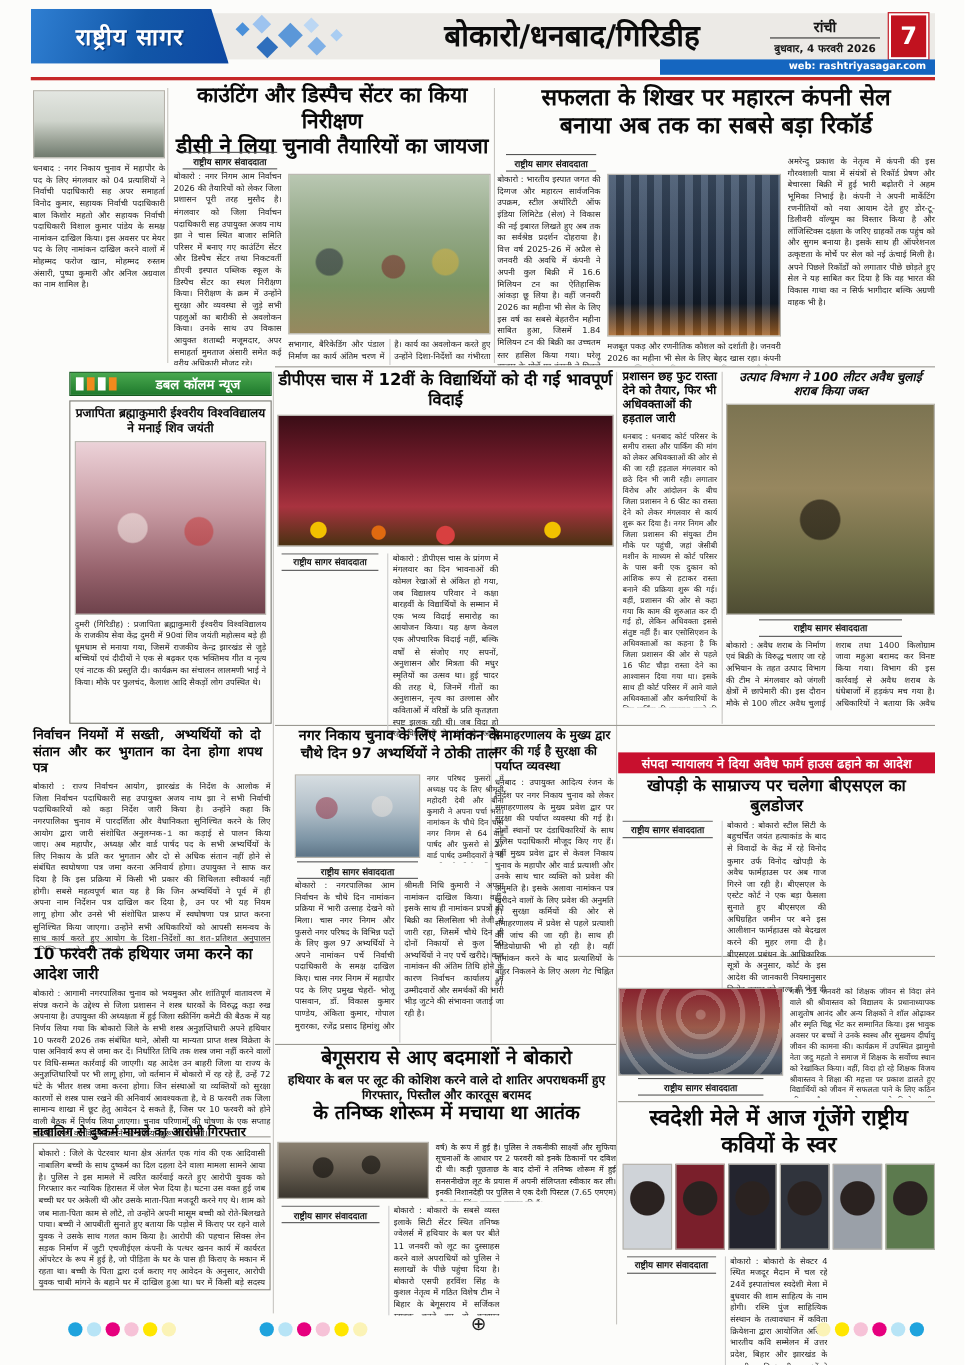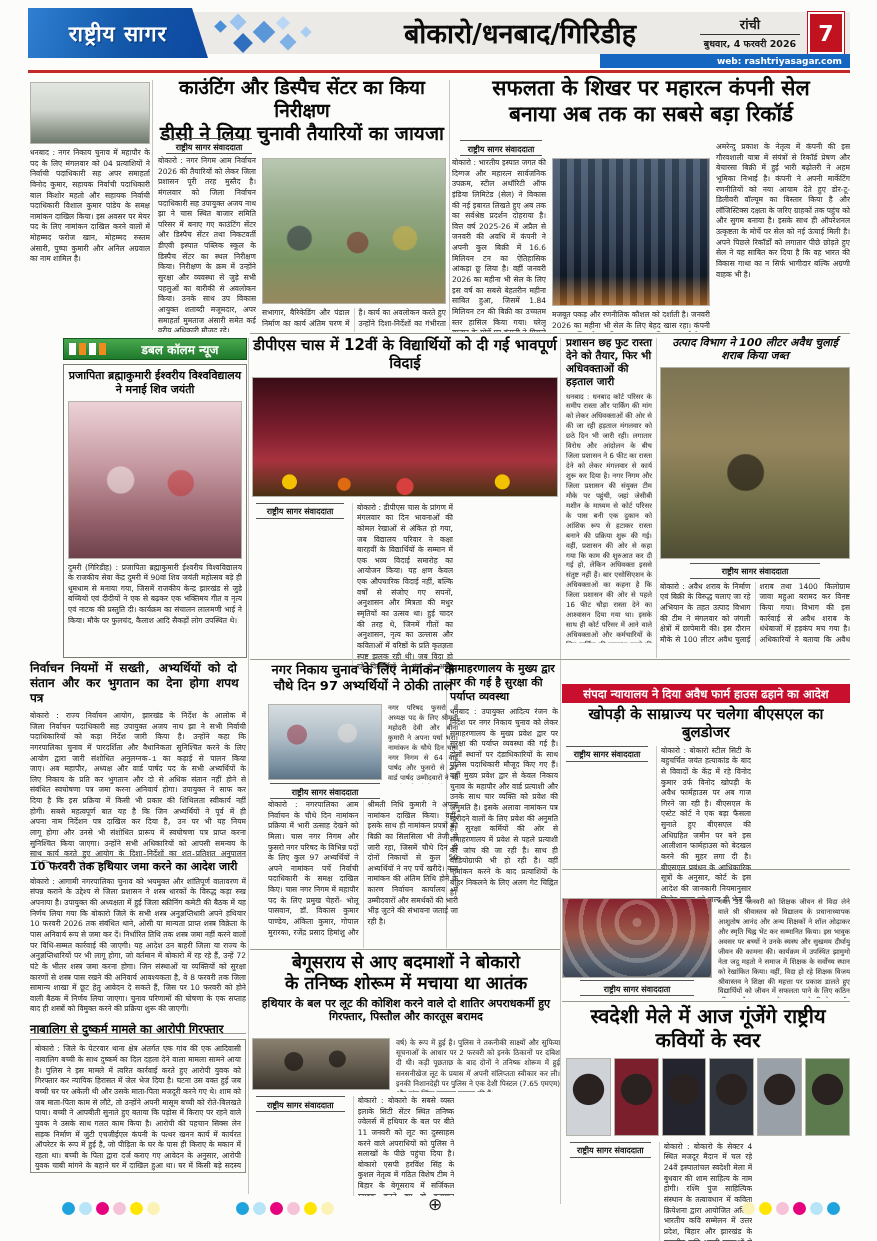--- a/index.html
+++ b/index.html
@@ -190,21 +190,21 @@
     <div class="byline" style="margin:4px 30px 3px 30px;">राष्ट्रीय सागर संवाददाता</div>
     <div class="body-t cols2" style="height:64px;">बोकारो : अवैध शराब के निर्माण एवं बिक्री के विरुद्ध चलाए जा रहे अभियान के तहत उत्पाद विभाग की टीम ने मंगलवार को जंगली क्षेत्रों में छापेमारी की। इस दौरान मौके से 100 लीटर अवैध चुलाई शराब तथा 1400 किलोग्राम जावा महुआ बरामद कर विनष्ट किया गया। विभाग की इस कार्रवाई से अवैध शराब के धंधेबाजों में हड़कंप मच गया है। अधिकारियों ने बताया कि अवैध शराब के विरुद्ध यह अभियान आगे भी जारी रहेगा।</div>
   </div>
 
   <div class="abs" style="left:30px;top:662px;width:216px;height:192px;font-family:Liberation Mono, monospace;">
     <div class="hL" style="font-size:12px;">निर्वाचन नियमों में सख्ती, अभ्यर्थियों को दो संतान और कर भुगतान का देना होगा शपथ पत्र</div>
     <div class="body-t" style="margin-top:4px;height:152px;">बोकारो : राज्य निर्वाचन आयोग, झारखंड के निर्देश के आलोक में जिला निर्वाचन पदाधिकारी सह उपायुक्त अजय नाथ झा ने सभी निर्वाची पदाधिकारियों को कड़ा निर्देश जारी किया है। उन्होंने कहा कि नगरपालिका चुनाव में पारदर्शिता और वैधानिकता सुनिश्चित करने के लिए आयोग द्वारा जारी संशोधित अनुलग्नक-1 का कड़ाई से पालन किया जाए। अब महापौर, अध्यक्ष और वार्ड पार्षद पद के सभी अभ्यर्थियों के लिए निकाय के प्रति कर भुगतान और दो से अधिक संतान नहीं होने से संबंधित स्वघोषणा पत्र जमा करना अनिवार्य होगा। उपायुक्त ने साफ कर दिया है कि इस प्रक्रिया में किसी भी प्रकार की शिथिलता स्वीकार्य नहीं होगी। सबसे महत्वपूर्ण बात यह है कि जिन अभ्यर्थियों ने पूर्व में ही अपना नाम निर्देशन पत्र दाखिल कर दिया है, उन पर भी यह नियम लागू होगा और उनसे भी संशोधित प्रारूप में स्वघोषणा पत्र प्राप्त करना सुनिश्चित किया जाएगा। उन्होंने सभी अधिकारियों को आपसी समन्वय के साथ कार्य करते हुए आयोग के दिशा-निर्देशों का शत-प्रतिशत अनुपालन सुनिश्चित करने को कहा है।</div>
   </div>
 
   <div class="abs" style="left:30px;top:860px;width:216px;height:172px;">
-    <div class="hL" style="font-size:11px;">10 फरवरी तक हथियार जमा करने का आदेश जारी</div>
+    <div class="hL" style="font-size:14px;">10 फरवरी तक हथियार जमा करने का आदेश जारी</div>
     <div class="body-t" style="margin-top:3px;height:150px;">बोकारो : आगामी नगरपालिका चुनाव को भयमुक्त और शांतिपूर्ण वातावरण में संपन्न कराने के उद्देश्य से जिला प्रशासन ने शस्त्र धारकों के विरुद्ध कड़ा रुख अपनाया है। उपायुक्त की अध्यक्षता में हुई जिला स्क्रीनिंग कमेटी की बैठक में यह निर्णय लिया गया कि बोकारो जिले के सभी शस्त्र अनुज्ञप्तिधारी अपने हथियार 10 फरवरी 2026 तक संबंधित थाने, ओसी या मान्यता प्राप्त शस्त्र विक्रेता के पास अनिवार्य रूप से जमा कर दें। निर्धारित तिथि तक शस्त्र जमा नहीं करने वालों पर विधि-सम्मत कार्रवाई की जाएगी। यह आदेश उन बाहरी जिला या राज्य के अनुज्ञप्तिधारियों पर भी लागू होगा, जो वर्तमान में बोकारो में रह रहे हैं, उन्हें 72 घंटे के भीतर शस्त्र जमा करना होगा। जिन संस्थाओं या व्यक्तियों को सुरक्षा कारणों से शस्त्र पास रखने की अनिवार्य आवश्यकता है, वे 8 फरवरी तक जिला सामान्य शाखा में छूट हेतु आवेदन दे सकते हैं, जिस पर 10 फरवरी को होने वाली बैठक में निर्णय लिया जाएगा। चुनाव परिणामों की घोषणा के एक सप्ताह बाद ही शस्त्रों को विमुक्त करने की प्रक्रिया शुरू की जाएगी।</div>
   </div>
 
   <div class="abs" style="left:30px;top:1037px;width:216px;height:158px;">
     <div class="hL" style="font-size:11.5px;"></div>
     <div class="hL" style="font-size:11.5px;margin-top:-15px;">नाबालिग से दुष्कर्म मामले का आरोपी गिरफ्तार</div>
     <div class="body-t" style="margin-top:3px;height:134px;border:1px solid #8a887f;padding:4px;box-sizing:border-box;">बोकारो : जिले के पेटरवार थाना क्षेत्र अंतर्गत एक गांव की एक आदिवासी नाबालिग बच्ची के साथ दुष्कर्म का दिल दहला देने वाला मामला सामने आया है। पुलिस ने इस मामले में त्वरित कार्रवाई करते हुए आरोपी युवक को गिरफ्तार कर न्यायिक हिरासत में जेल भेज दिया है। घटना उस वक्त हुई जब बच्ची घर पर अकेली थी और उसके माता-पिता मजदूरी करने गए थे। शाम को जब माता-पिता काम से लौटे, तो उन्होंने अपनी मासूम बच्ची को रोते-बिलखते पाया। बच्ची ने आपबीती सुनाते हुए बताया कि पड़ोस में किराए पर रहने वाले युवक ने उसके साथ गलत काम किया है। आरोपी की पहचान सिक्स लेन सड़क निर्माण में जुटी एचजीईएल कंपनी के पत्थर खनन कार्य में कार्यरत ऑपरेटर के रूप में हुई है, जो पीड़िता के घर के पास ही किराए के मकान में रहता था। बच्ची के पिता द्वारा दर्ज कराए गए आवेदन के अनुसार, आरोपी युवक चाबी मांगने के बहाने घर में दाखिल हुआ था। घर में किसी बड़े सदस्य की अनुपस्थिति का फायदा उठाकर उसने इस घृणित अपराध को अंजाम दिया।</div>
   </div>
 
   <div class="abs" style="left:268px;top:662px;width:190px;height:288px;">
@@ -234,22 +234,22 @@
   <div class="abs" style="left:562px;top:872px;width:288px;height:128px;">
     <div class="abs photo ph-group" style="left:0;top:26px;width:150px;height:80px;"></div>
     <div class="abs" style="left:0;top:108px;width:150px;">
       <div class="byline" style="margin:0 18px;">राष्ट्रीय सागर संवाददाता</div>
     </div>
     <div class="abs body-t" style="left:156px;top:26px;width:132px;height:100px;font-size:7px;">गया। 31 जनवरी को शिक्षक जीवन से विदा लेने वाले श्री श्रीवास्तव को विद्यालय के प्रधानाध्यापक आशुतोष आनंद और अन्य शिक्षकों ने शॉल ओढ़ाकर और स्मृति चिह्न भेंट कर सम्मानित किया। इस भावुक अवसर पर बच्चों ने उनके स्वस्थ और सुखमय दीर्घायु जीवन की कामना की। कार्यक्रम में उपस्थित झामुमो नेता जदु महतो ने समाज में शिक्षक के सर्वोच्च स्थान को रेखांकित किया। वहीं, विदा हो रहे शिक्षक विजय श्रीवास्तव ने शिक्षा की महत्ता पर प्रकाश डालते हुए विद्यार्थियों को जीवन में सफलता पाने के लिए कठिन परिश्रम और एकाग्रता के साथ पढ़ने की प्रेरणा दी। इस दौरान विद्यालय के सभी शिक्षक और सैकड़ों छात्र-छात्राएं मौजूद रहे।</div>
   </div>
 
   <div class="abs" style="left:252px;top:952px;width:308px;height:246px;">
     <div class="hA" style="font-size:17.5px;">बेगूसराय से आए बदमाशों ने बोकारो</div>
+    <div class="hA" style="font-size:11px;margin-top:2px;">हथियार के बल पर लूट की कोशिश करने वाले दो शातिर अपराधकर्मी हुए गिरफ्तार, पिस्तौल और कारतूस बरामद</div>
     <div class="hA" style="font-size:17.5px;">के तनिष्क शोरूम में मचाया था आतंक</div>
-    <div class="hA" style="font-size:11px;margin-top:2px;">हथियार के बल पर लूट की कोशिश करने वाले दो शातिर अपराधकर्मी हुए गिरफ्तार, पिस्तौल और कारतूस बरामद</div>
     <div class="abs photo ph-police" style="left:0;top:86px;width:138px;height:52px;"></div>
     <div class="abs body-t" style="left:144px;top:86px;width:164px;height:54px;font-size:7.2px;">वर्ष) के रूप में हुई है। पुलिस ने तकनीकी साक्ष्यों और सुफिया सूचनाओं के आधार पर 2 फरवरी को इनके ठिकानों पर दबिश दी थी। कड़ी पूछताछ के बाद दोनों ने तनिष्क शोरूम में हुई सनसनीखेज लूट के प्रयास में अपनी संलिप्तता स्वीकार कर ली। इनकी निशानदेही पर पुलिस ने एक देशी पिस्टल (7.65 एमएम) और पांच जिंदा कारतूस बरामद की हैं।</div>
     <div class="abs cols3" style="left:0;top:144px;width:308px;height:100px;overflow:hidden;">
       <div class="byline" style="margin:0 4px 3px 4px;">राष्ट्रीय सागर संवाददाता</div>
       <div class="body-t">बोकारो : बोकारो के सबसे व्यस्त इलाके सिटी सेंटर स्थित तनिष्क ज्वेलर्स में हथियार के बल पर बीते 11 जनवरी को लूट का दुस्साहस करने वाले अपराधियों को पुलिस ने सलाखों के पीछे पहुंचा दिया है। बोकारो एसपी हरविंश सिंह के कुशल नेतृत्व में गठित विशेष टीम ने बिहार के बेगूसराय में सर्जिकल स्ट्राइक करते हुए दो कुख्यात अपराधियों को दबोचने में बड़ी सफलता हासिल की है। पकड़े गए अपराधियों की पहचान बेगूसराय के चेरिया बरियारपुर निवासी प्रिंस कुमार (20 वर्ष) और मो. शमशाद (24 वर्ष) के रूप में हुई है। गिरफ्तार अपराधियों का पुराना आपराधिक इतिहास रहा है। पकड़े गए एक बदमाश ने जमशेदपुर और पश्चिम बंगाल के सिलीगुड़ी में भी तनिष्क ज्वेलर्स लूट कांड का मामला दर्ज है, जिससे स्पष्ट होता है कि यह गिरोह देश के विभिन्न शहरों में नामी शोरूम्स को निशाना बनाता रहा है। वहीं, प्रिंस कुमार के विरुद्ध पहले से ही एनडीपीएस (ड्रग्स) और आर्म्स एक्ट के दो संगीन मामले दर्ज हैं। एसपी की स्पेशल टीम ने दिखाया दम : वारदात की गंभीरता को देखते हुए एसपी हरविंदर सिंह ने सिटी डीएसपी आलोक रंजन के नेतृत्व में एक हाई-प्रोफाइल टीम का गठन किया था। इस टीम में सेक्टर-4 थाना प्रभारी गोपाल कुमार के साथ स्टील सिटी, हरला, सेक्टर-12, बालीडीह थाना और तकनीकी शाखा के तेज-तर्रार अधिकारियों को शामिल किया गया था।</div>
     </div>
   </div>
 
   <div class="abs" style="left:566px;top:1004px;width:284px;height:210px;">
     <div class="hA" style="font-size:20px;">स्वदेशी मेले में आज गूंजेंगे राष्ट्रीय कवियों के स्वर</div>

